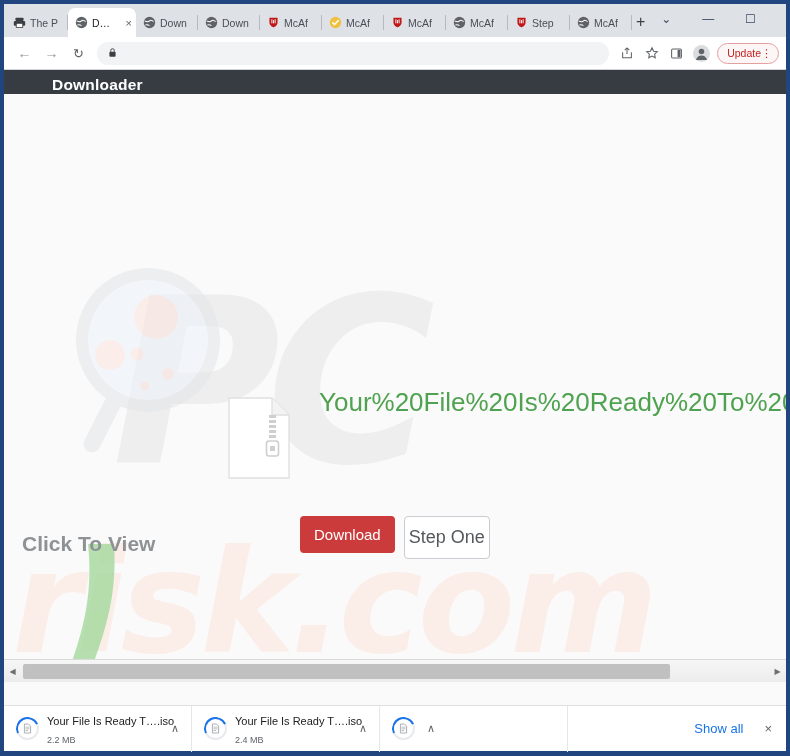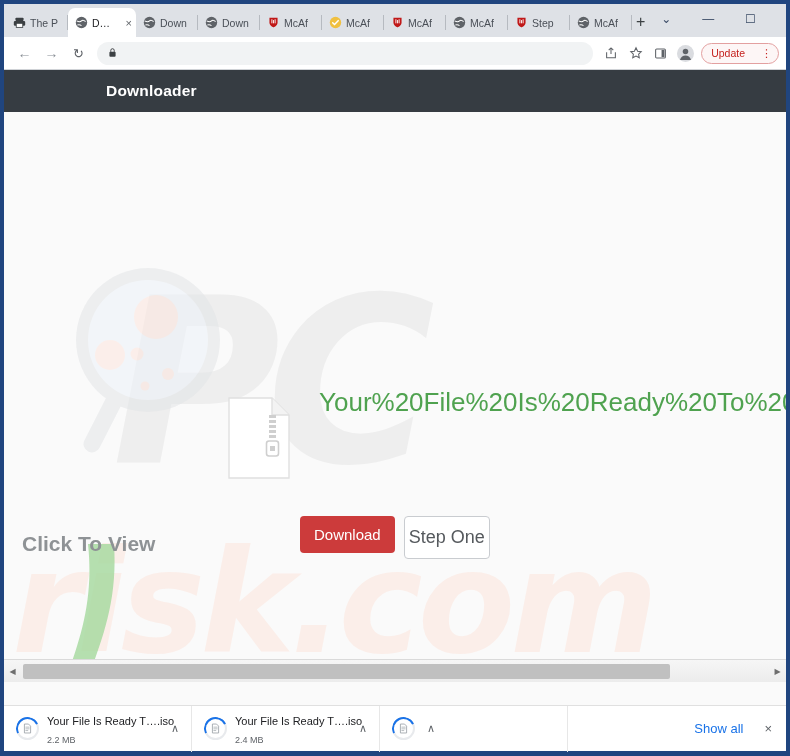--- a/index.html
+++ b/index.html
@@ -78,30 +78,30 @@
   }
   #omnibox .urltext { flex: 1 1 auto; overflow: hidden; white-space: nowrap; }
   .tbicon {
     width: 25px; height: 25px; display: flex;
     align-items: center; justify-content: center;
     color: #5f6368; font-size: 13px;
   }
   #updatebtn {
     height: 21px; border: 1px solid #e3a0a0; border-radius: 11px;
     color: #c5221f; font-size: 10.5px; padding: 0 6px 0 9px;
-    display: flex; align-items: center; gap: 16px; margin-left: 3px;
+    display: flex; align-items: center; gap: 0; margin-left: 3px;
     background: #fdf6f6;
   }
   #updatebtn .dots { font-size: 11px; letter-spacing: 0; line-height: 7px; }
 
   
   #page { flex: 1 1 auto; position: relative; background: #fafafa; overflow: hidden; }
   #sitebar {
-    height: 42px; background: #363c42;
-    display: flex; align-items: center; padding-left: 102px;
+    height: 24px; background: #363c42;
+    display: flex; align-items: flex-end; padding-left: 48px;
     position: relative; z-index: 5;
   }
   #sitebar .brand {
     color: #ffffff; font-size: 15.5px; font-weight: bold; letter-spacing: .2px;
   }
   #pagebody { position: absolute; top: 42px; left: 0; right: 0; bottom: 23px; overflow: hidden; }
 
   
   #wm { position: absolute; inset: 0; pointer-events: none; z-index: 1; }
   #wm .wm-pc {

